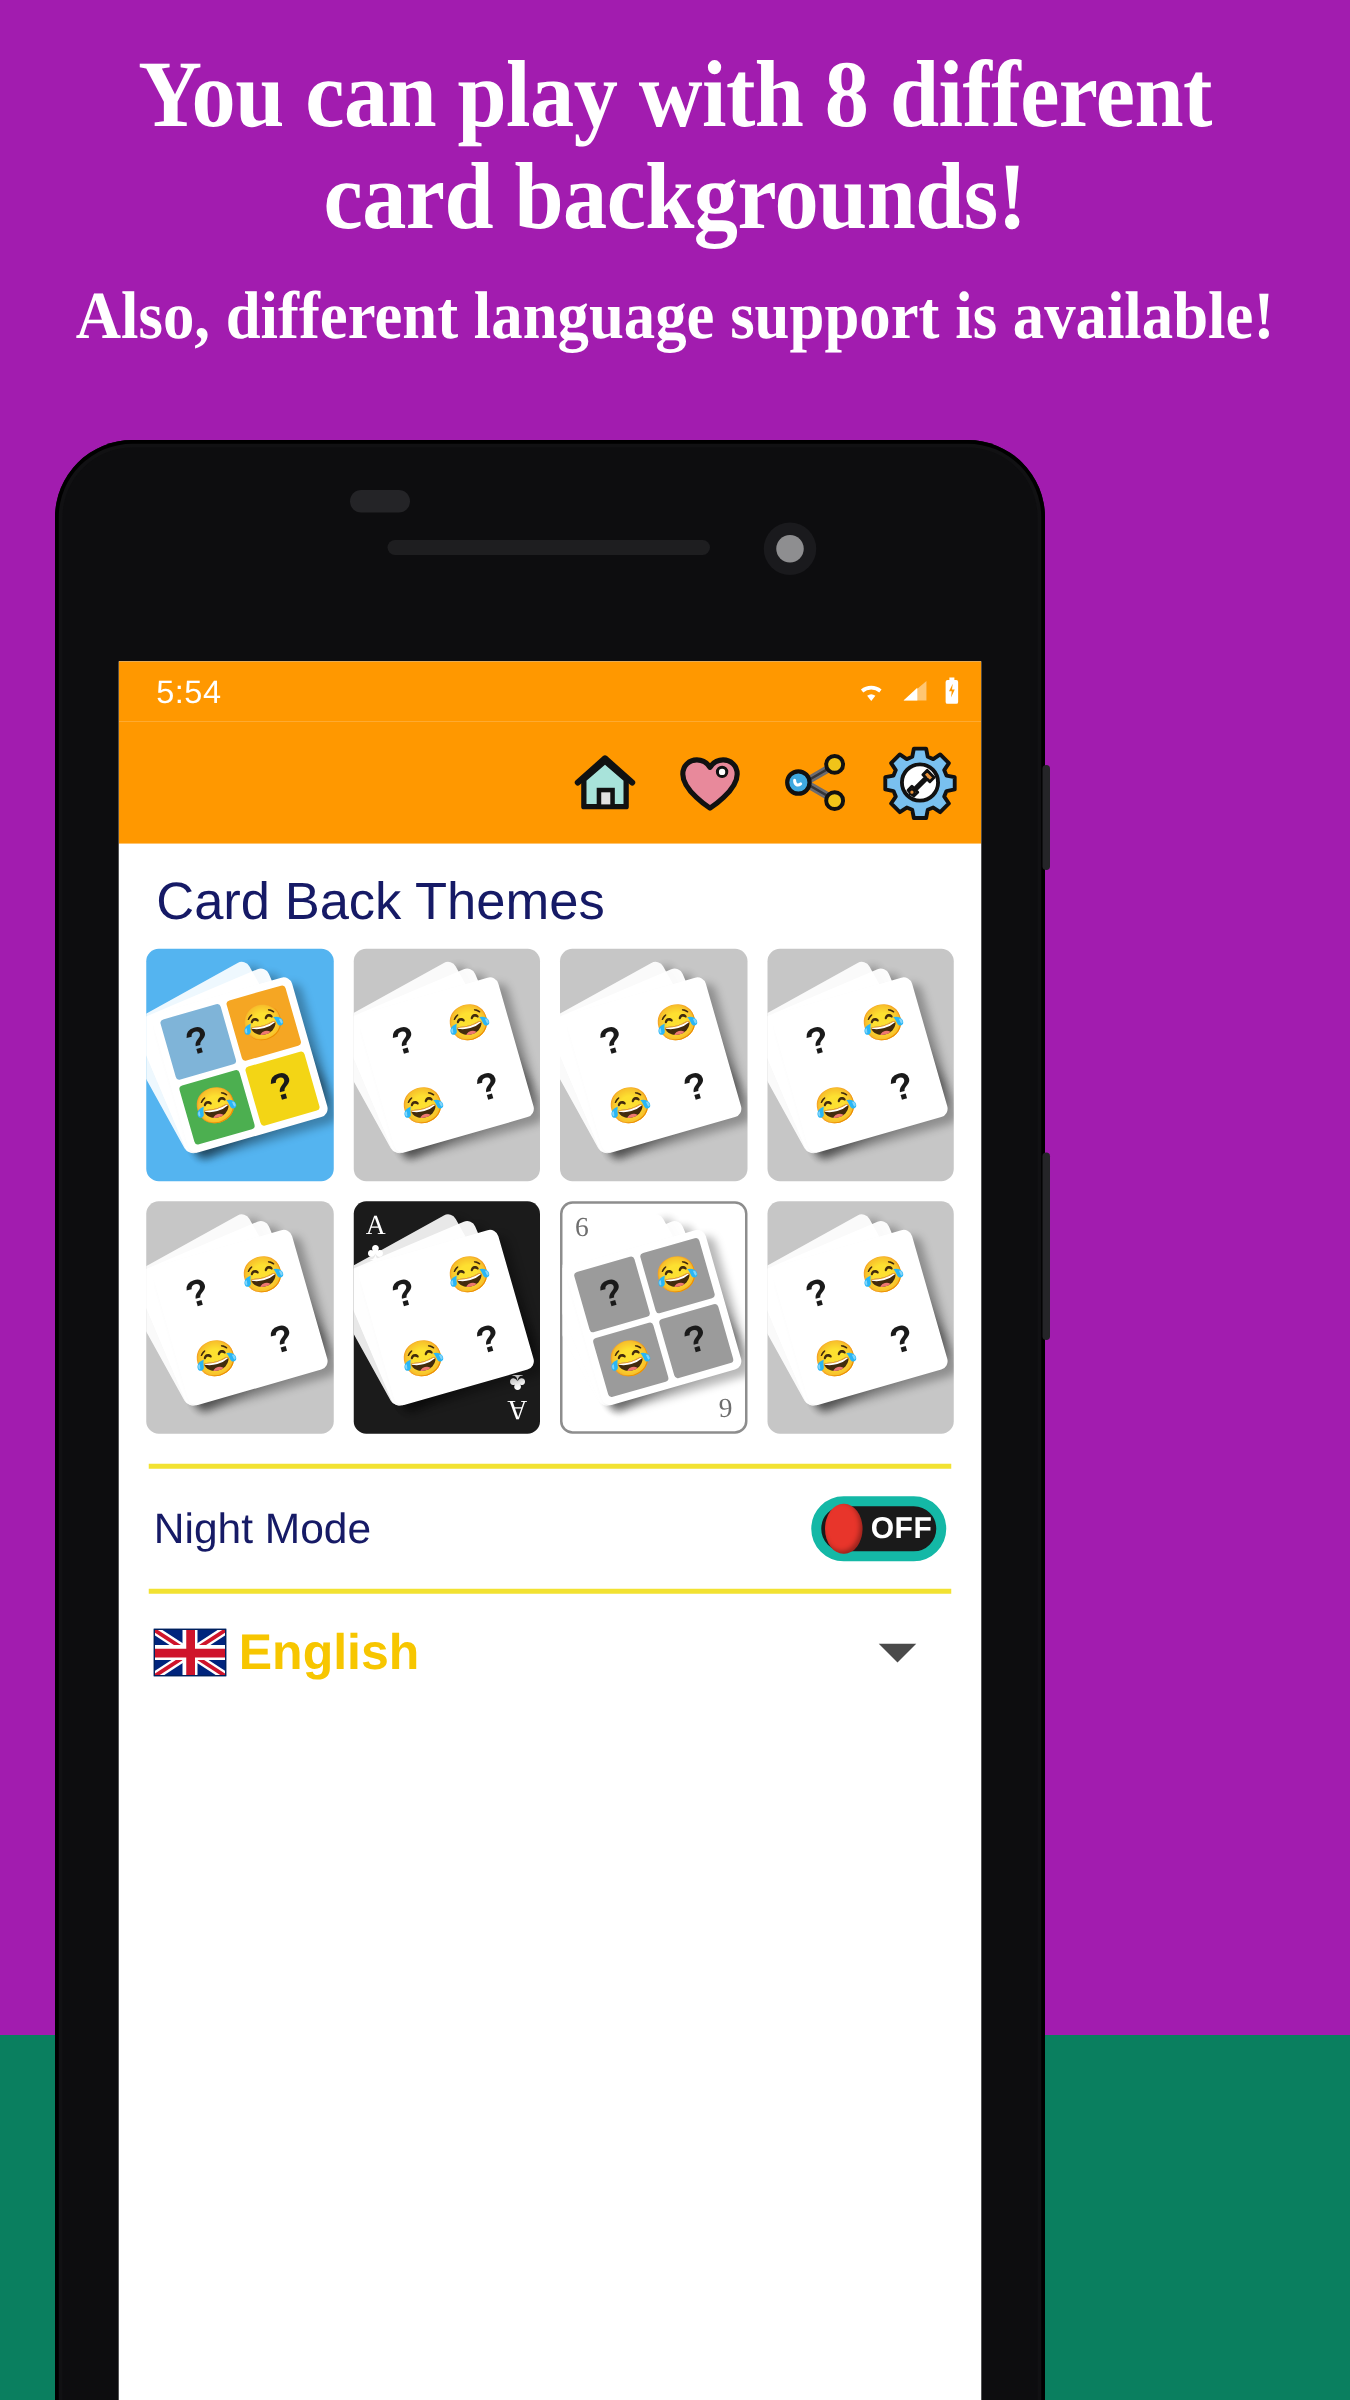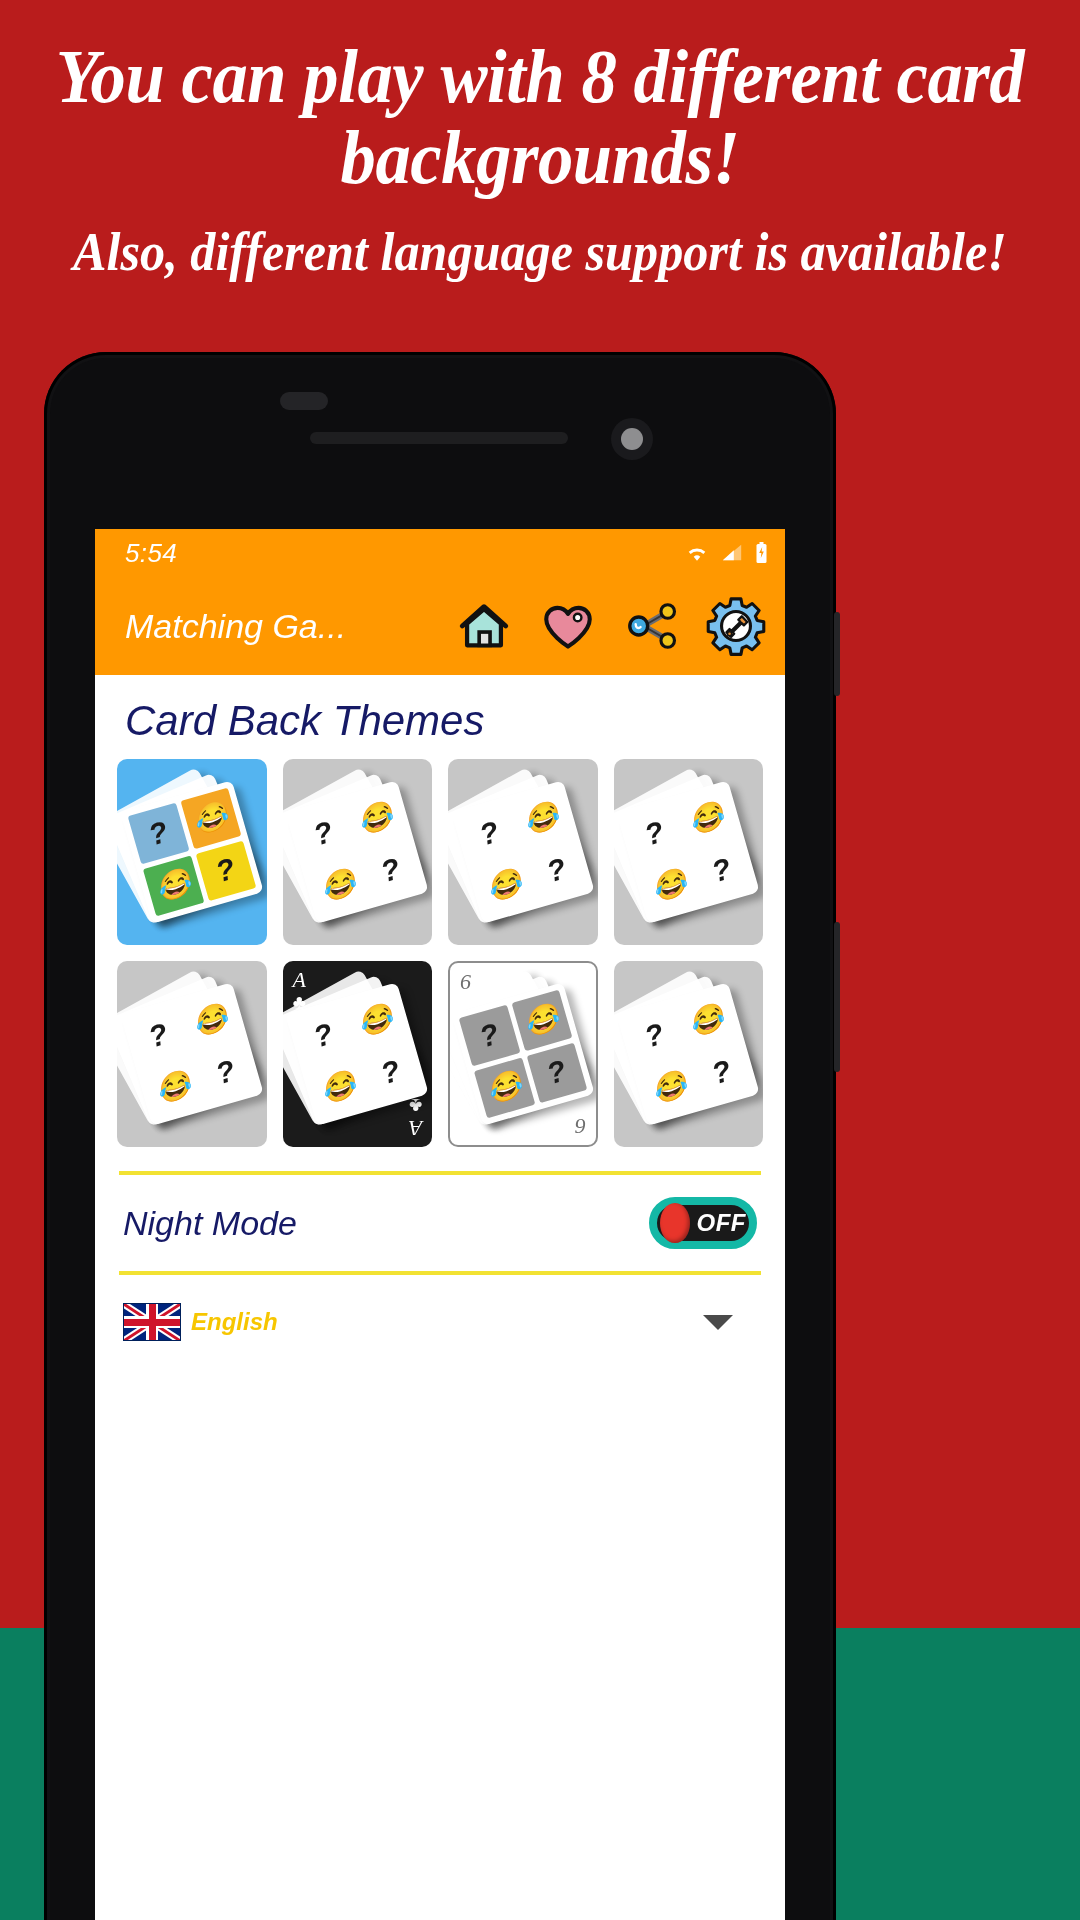--- a/index.html
+++ b/index.html
@@ -5,22 +5,21 @@
   * { box-sizing: border-box; margin: 0; padding: 0; }
   html, body {
     width: 1080px; height: 1920px;
     overflow: hidden;
     background: #0a7f5f;
     font-family: "Liberation Sans", sans-serif;
   }
   #root {
     position: relative;
     width: 1080px; height: 1628px;
-    background: #b91c1c;
-    font-style: italic;
+    background: #a21caf;
   }
 
   
   .promo {
     position: absolute;
     left: 0; top: 36px;
     width: 1080px;
     text-align: center;
     color: #ffffff;
     font-family: "Liberation Serif", "DejaVu Serif", serif;
@@ -277,21 +276,21 @@
   }
   .flag .dr1 { transform: rotate(33deg); }
   .flag .dr2 { transform: rotate(-33deg); }
   .flag .hw { position:absolute; left:0; top: 50%; width:100%; height:12px; margin-top:-6px; background:#fff; }
   .flag .vw { position:absolute; top:0; left: 50%; width:12px; height:100%; margin-left:-6px; background:#fff; }
   .flag .hr { position:absolute; left:0; top: 50%; width:100%; height:7px; margin-top:-3.5px; background:#cf142b; }
   .flag .vr { position:absolute; top:0; left: 50%; width:7px; height:100%; margin-left:-3.5px; background:#cf142b; }
 
   .lang-name {
     color: #f7c600;
-    font-size: 24px;
+    font-size: 40px;
     font-weight: bold;
     margin-left: 10px;
   }
   .caret {
     margin-left: auto;
     width: 0; height: 0;
     border-left: 15px solid transparent;
     border-right: 15px solid transparent;
     border-top: 15px solid #4a4a4a;
     margin-right: 24px;
@@ -331,21 +330,20 @@
           </svg>
           <svg width="15" height="24" viewBox="0 0 12 24">
             <rect x="1" y="3" width="10" height="19" rx="1.5" fill="#ffffff"></rect>
             <rect x="4" y="1" width="4" height="2" fill="#ffffff"></rect>
             <path d="M6.7 6l-3 6h2.2l-.6 5 3-6.4H6.1z" fill="#ff9800"></path>
           </svg>
         </div>
       </div>
 
       <div class="appbar">
-        <div class="appbar-title">Matching Ga...</div>
         <div class="appbar-actions">
 
           <div class="act">
             <svg width="58" height="58" viewBox="0 0 48 48">
               <path d="M6 24L24 8l18 16" fill="none" stroke="#111" stroke-width="4" stroke-linecap="round" stroke-linejoin="round"></path>
               <path d="M10 22v18h28V22L24 10z" fill="#a8e3da" stroke="#111" stroke-width="3.5" stroke-linejoin="round"></path>
               <rect x="20" y="29" width="9" height="11" fill="#e2e2e2" stroke="#111" stroke-width="3"></rect>
             </svg>
           </div>
 

